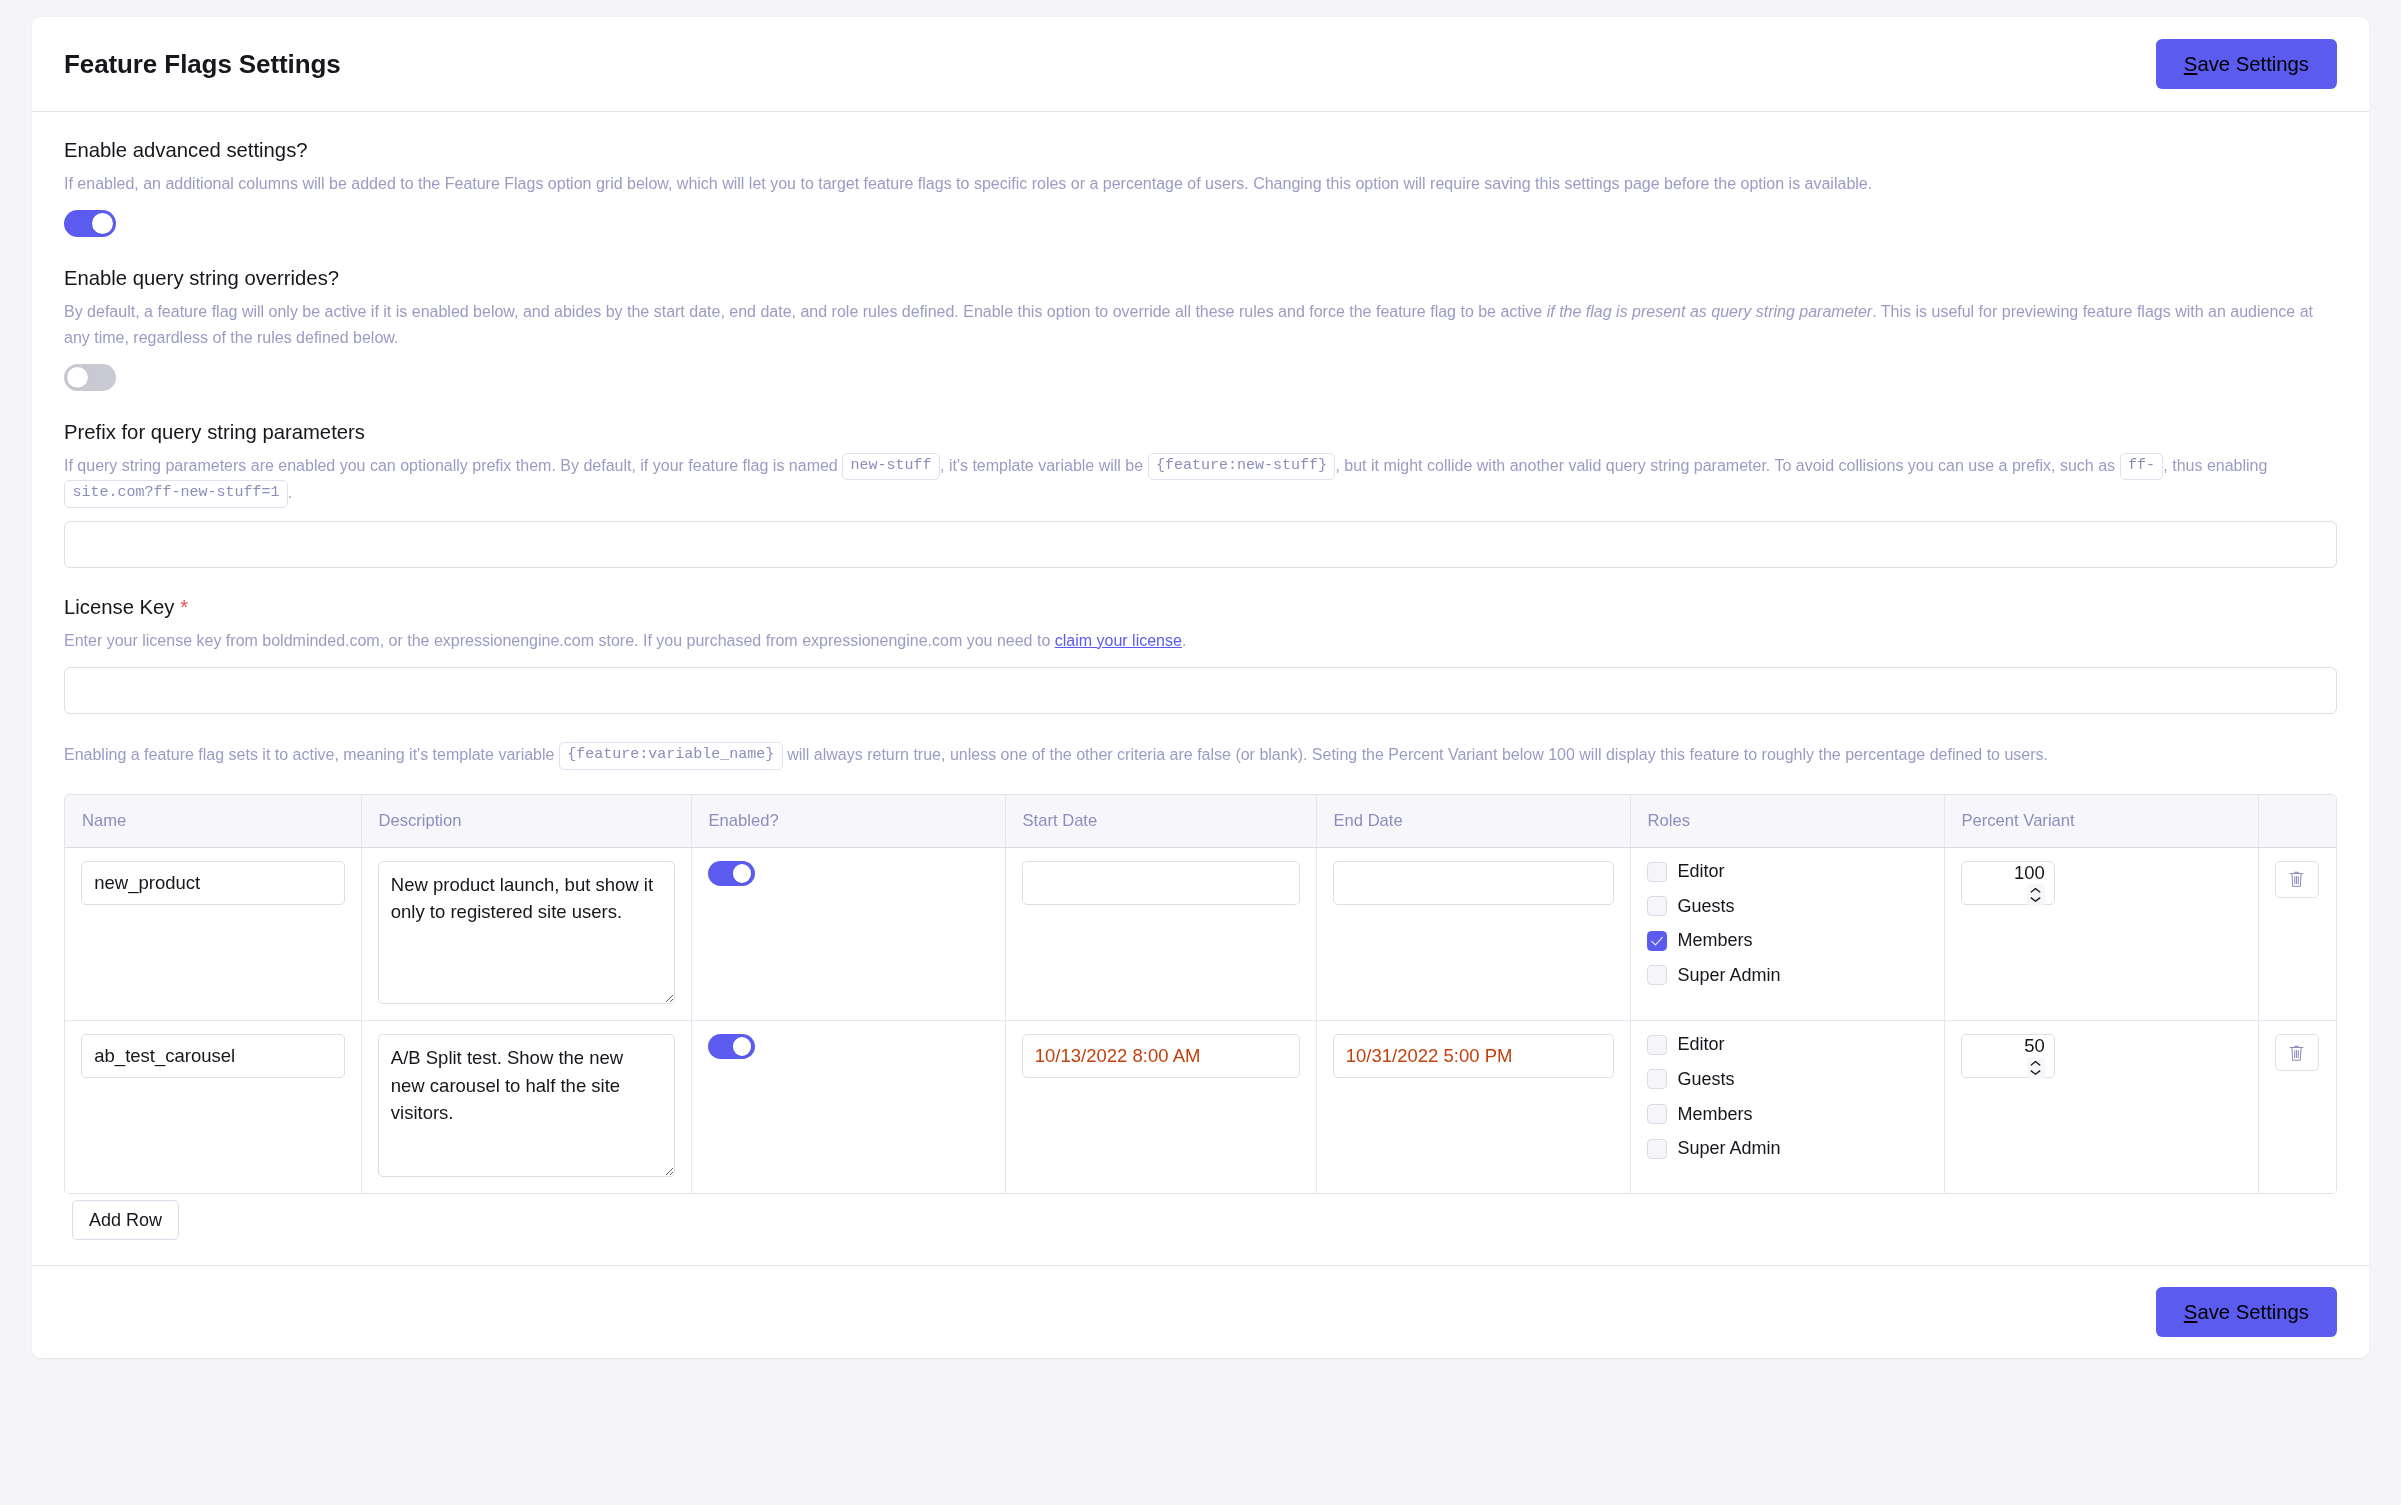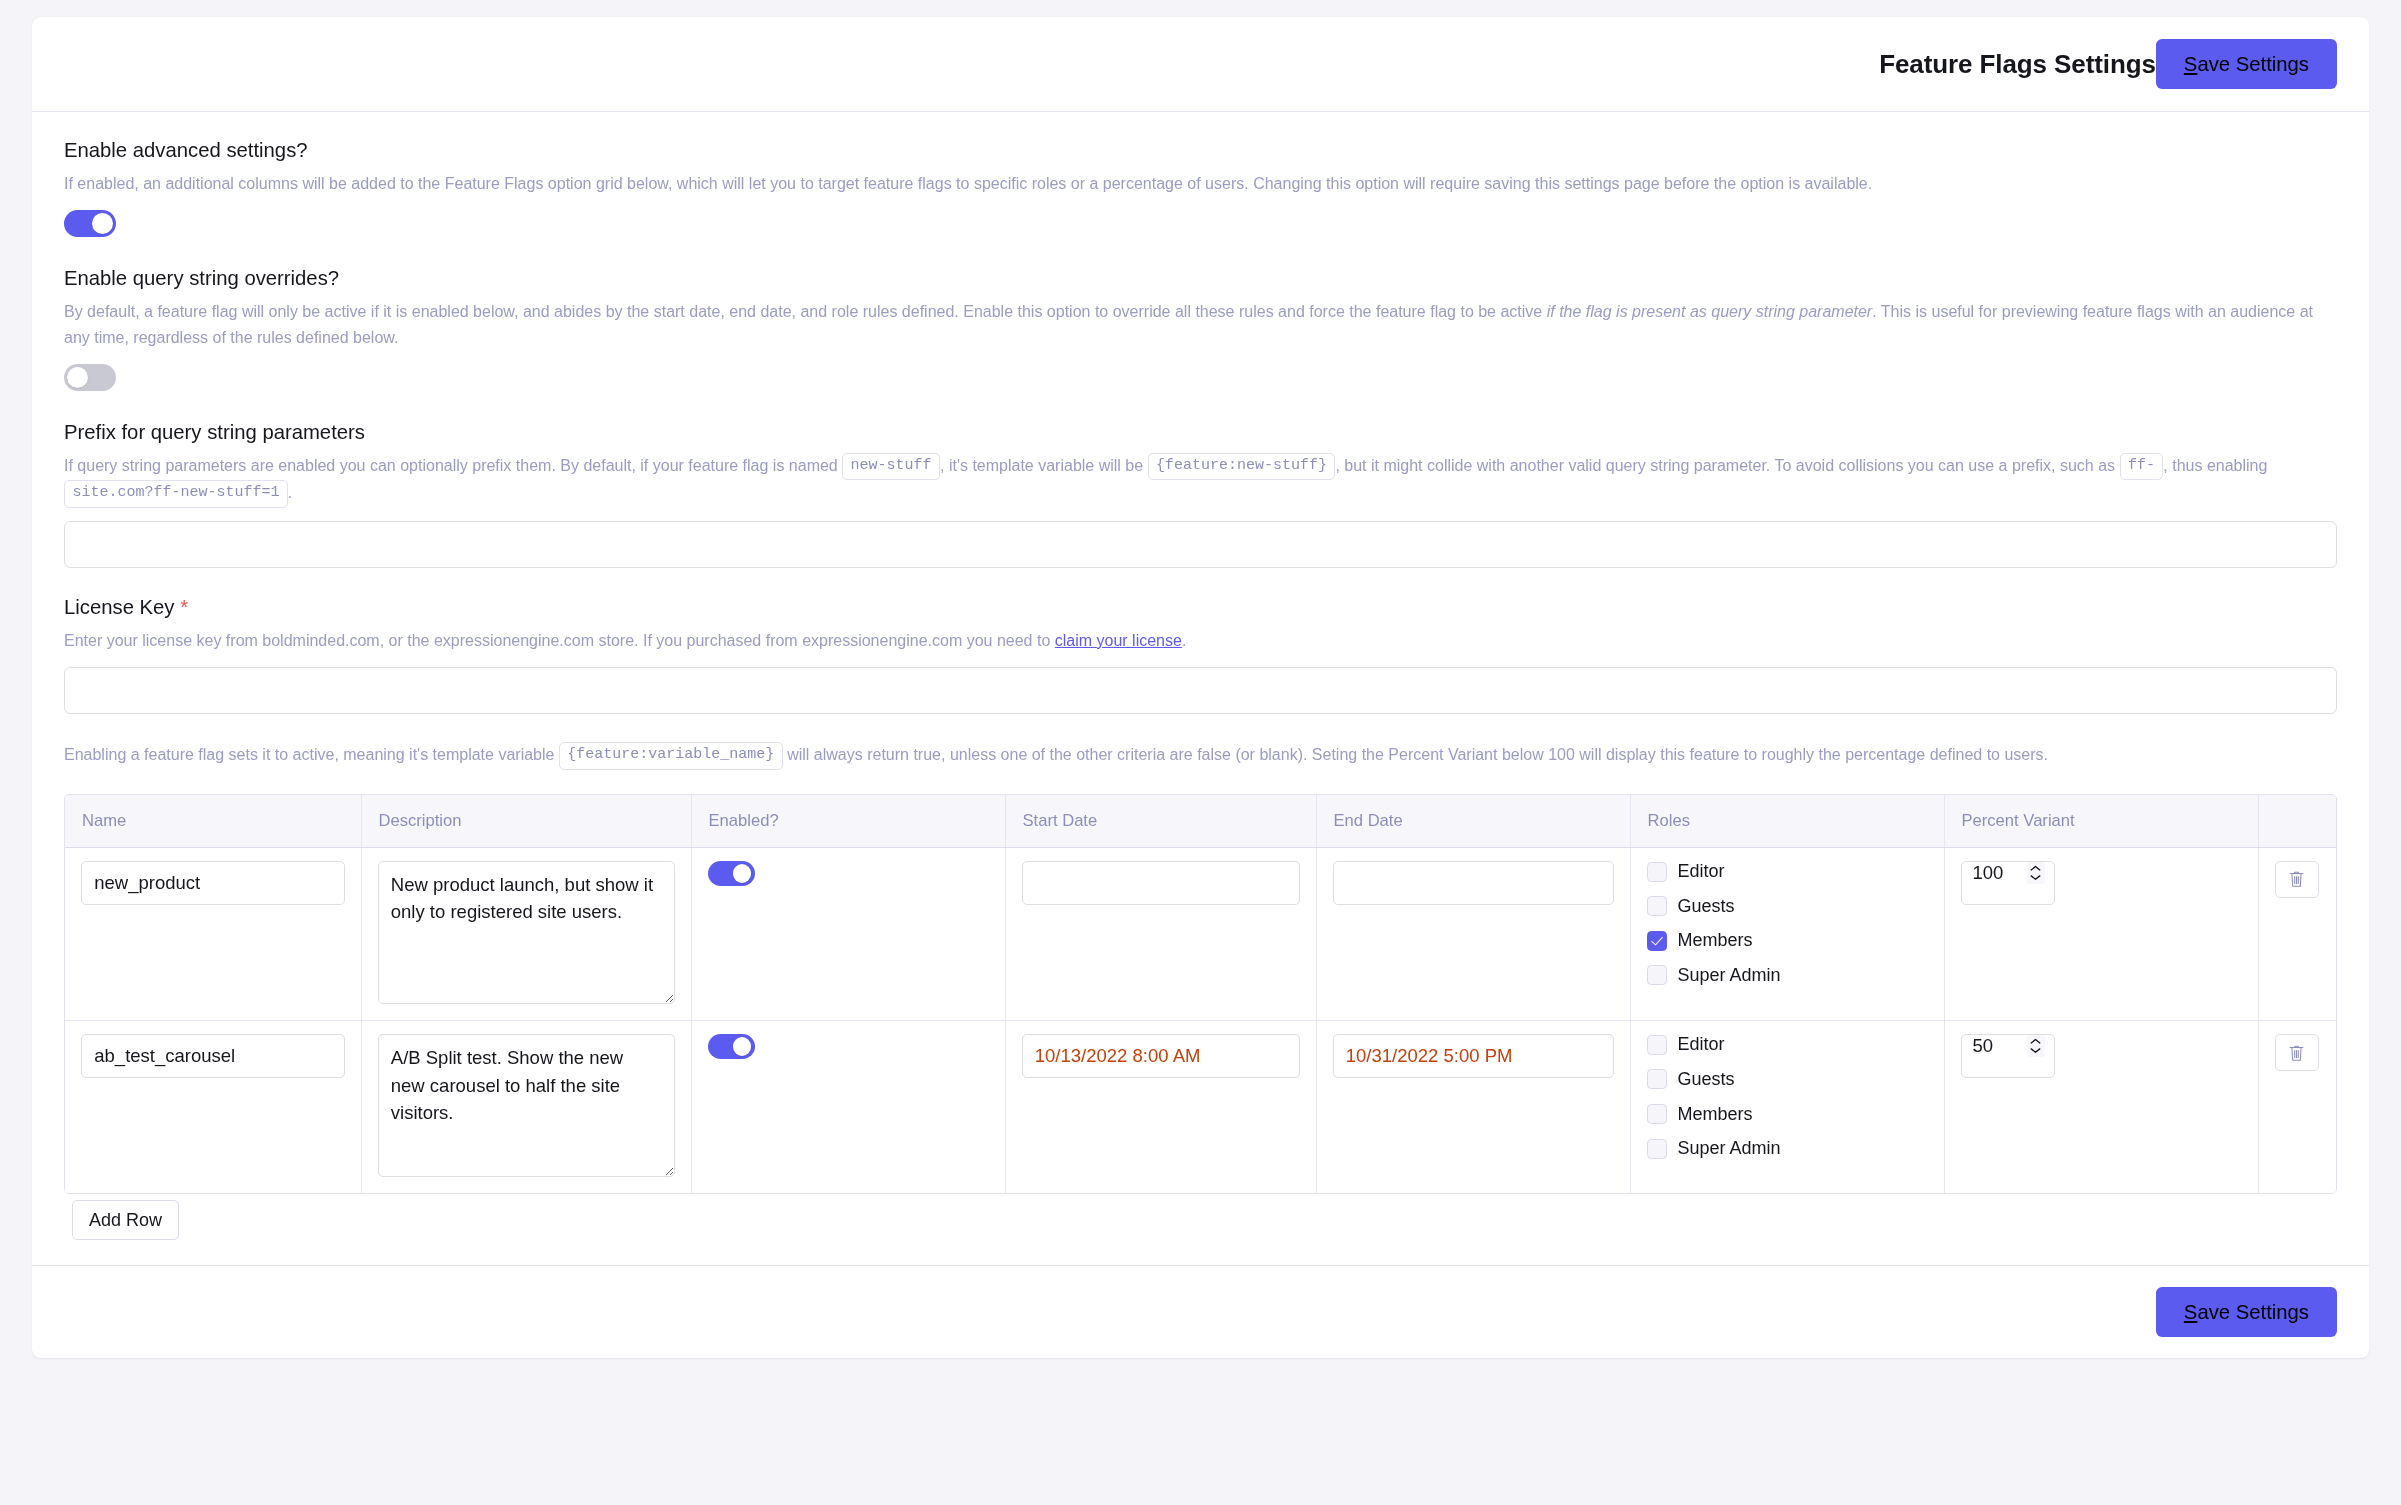--- a/index.html
+++ b/index.html
@@ -19,21 +19,21 @@
     background: #ffffff;
     border-radius: 8.6px;
     box-shadow: 0 0.6px 1.8px rgba(30,30,70,0.08);
     overflow: hidden;
   }
 
   
   .app-header {
     display: flex;
     align-items: center;
-    justify-content: flex-end;
+    justify-content: space-between;
     padding: 22px 32px 22px 32px;
     border-bottom: 1.2px solid #e3e3ee;
   }
   .page-title {
     font-size: 26px;
     font-weight: 700;
     color: #16161d;
     letter-spacing: -0.1px;
   }
   .btn-primary {
@@ -251,27 +251,28 @@
     transform: rotate(42deg);
   }
   .role-label {
     font-size: 18px;
     color: #16161d;
   }
 
   
   .num-wrap {
     display: inline-flex;
-    align-items: flex-start;
+    align-items: flex-end;
     border: 1.2px solid #dededf;
     border-radius: 5px;
     background: #fff;
     height: 44px;
     width: 94px;
     padding: 0 8.6px 0 11px;
+    flex-direction: column;
   }
   .num-val {
     font-size: 18.5px;
     color: #16161d;
     flex: 1;
   }
   .spin {
     display: flex;
     flex-direction: column;
     align-items: center;

